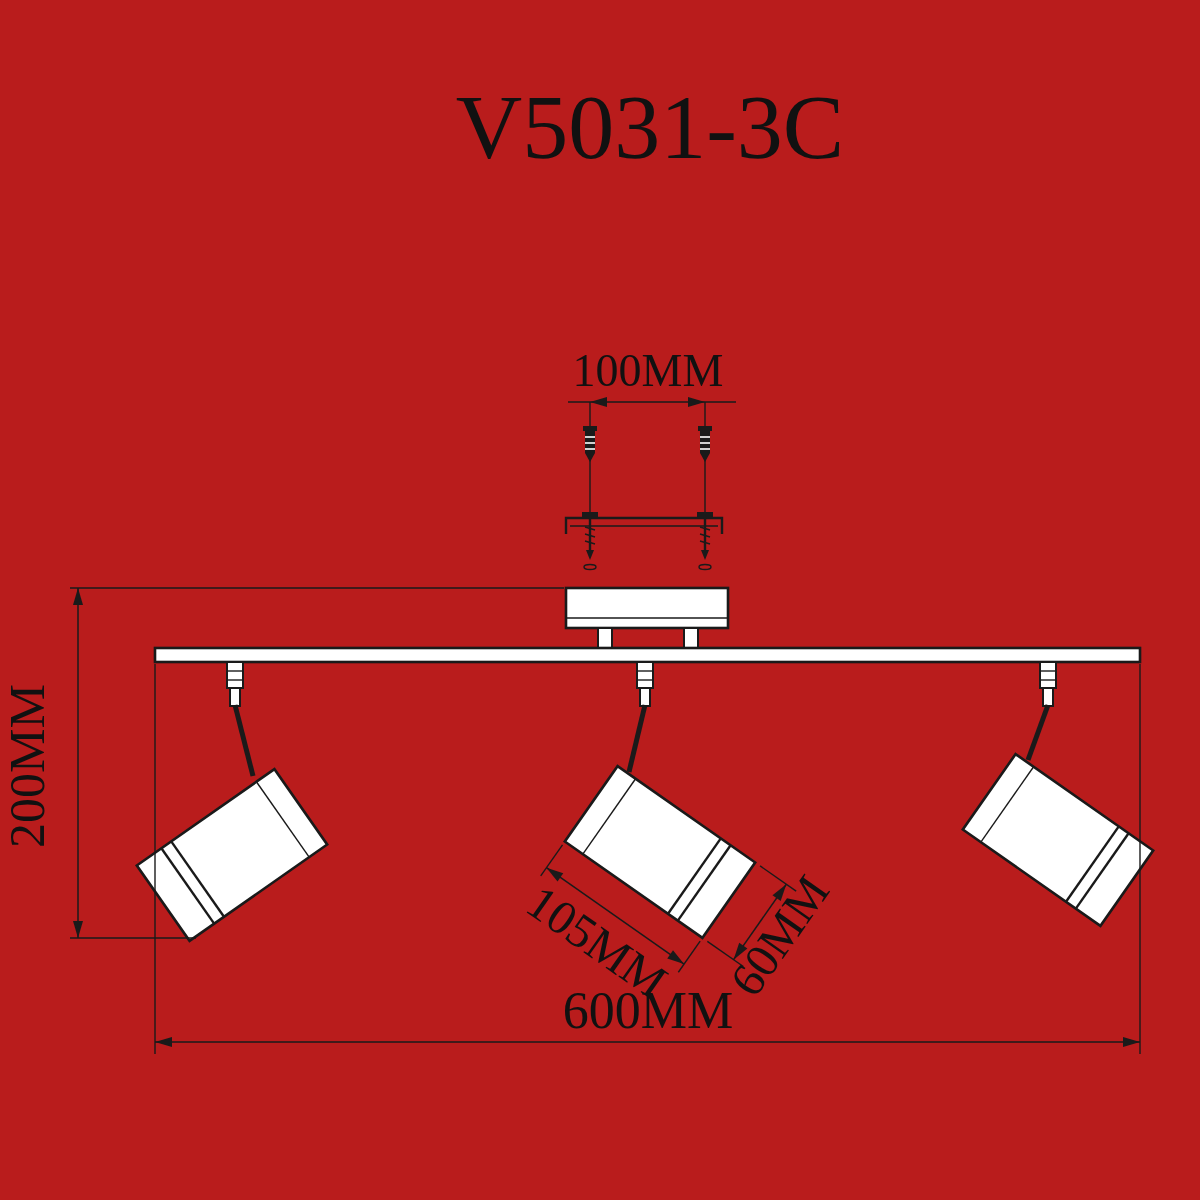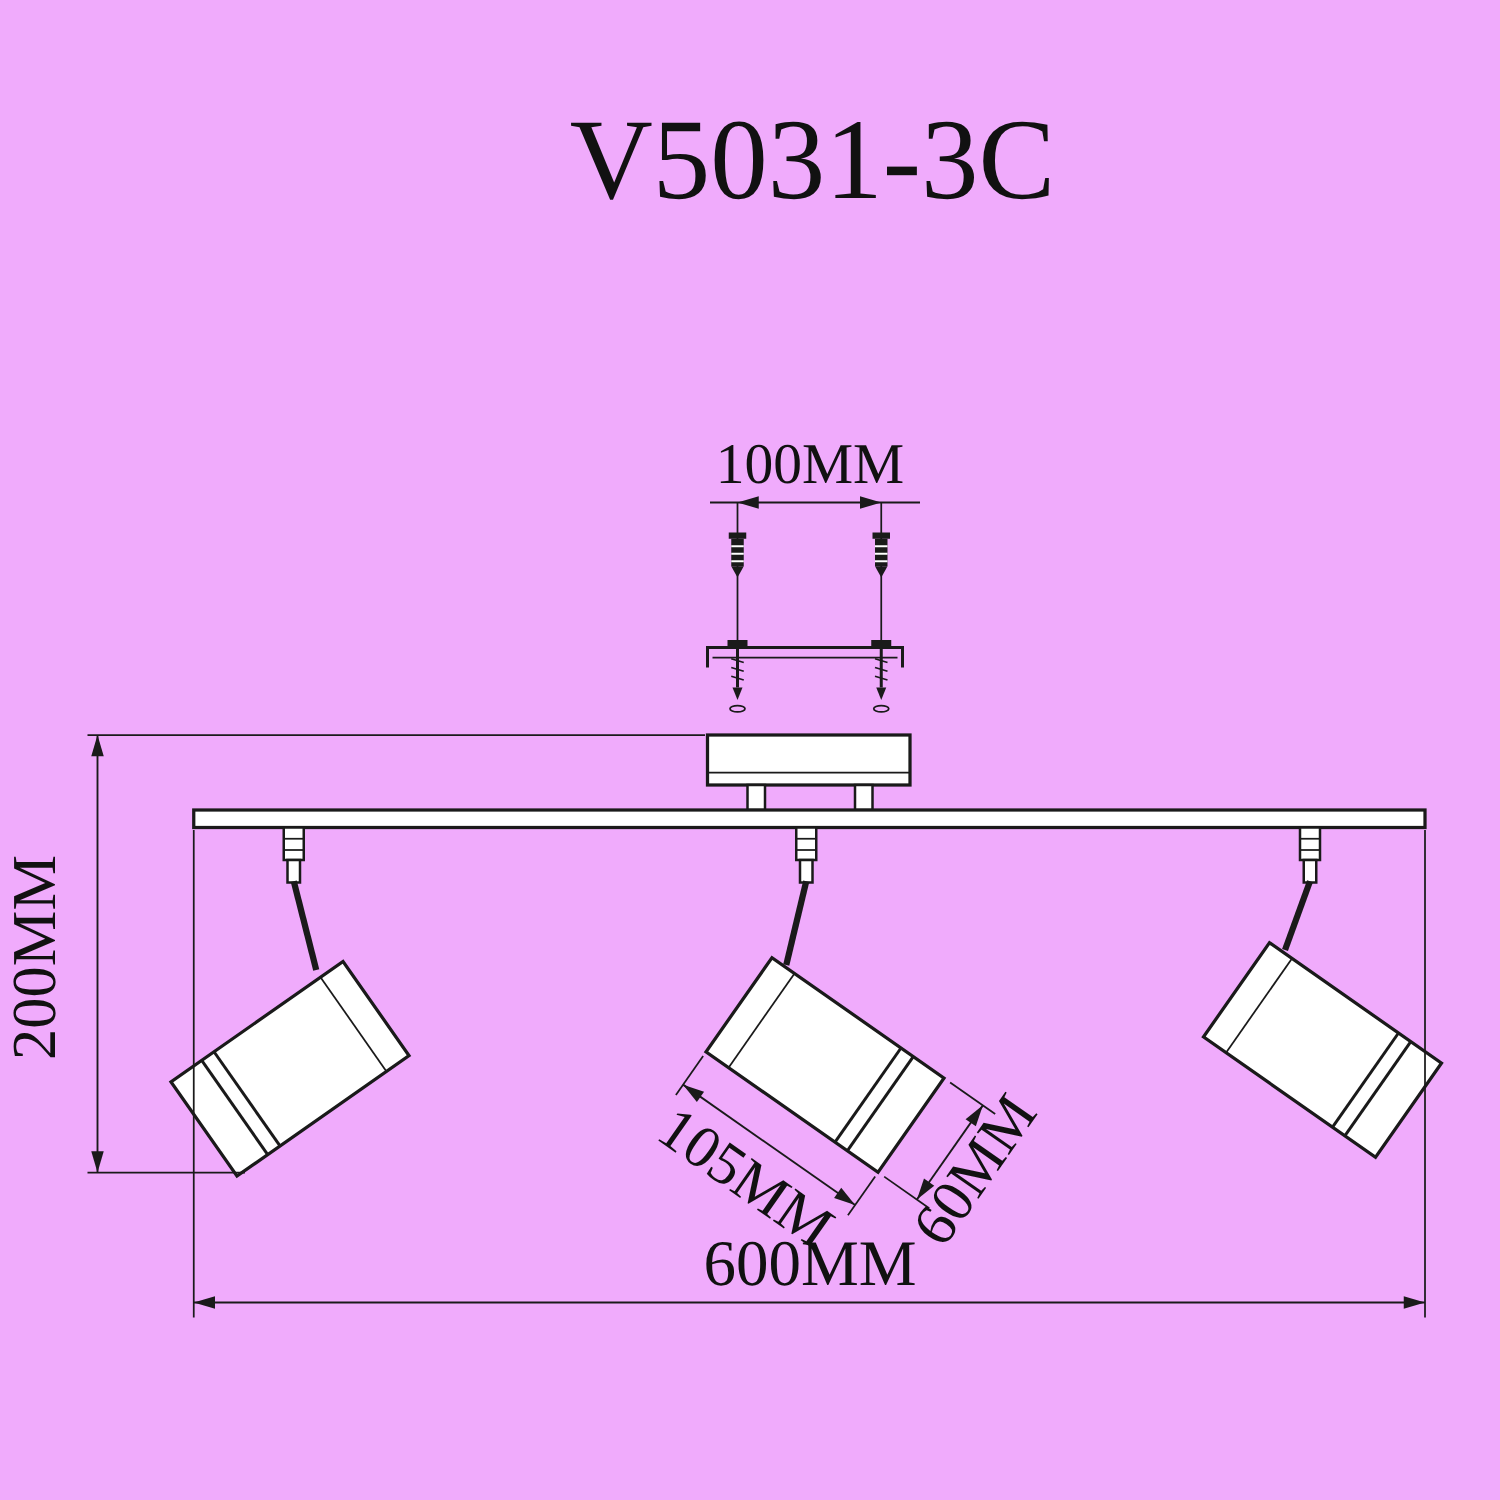--- a/index.html
+++ b/index.html
@@ -1,16 +1,16 @@
 <!DOCTYPE html>
 <html><head>
 <meta charset="utf-8">
 <style>
   html,body{margin:0;padding:0;background:#ffffff;}
-  .sheet{width:1200px;height:1200px;position:relative;background:#f0abfc;overflow:hidden;}
+  .sheet{width:1200px;height:1200px;position:relative;background:#b91c1c;overflow:hidden;}
   svg{display:block;}
   text{font-family:"Liberation Serif", serif; fill:#111111;}
   .part{fill:#ffffff;stroke:#1a1a1a;stroke-width:2.6;}
   .part2{fill:#ffffff;stroke:#1a1a1a;stroke-width:2;}
   .pline{stroke:#1a1a1a;stroke-width:2.4;fill:none;}
   .thin{stroke:#1a1a1a;stroke-width:1.4;fill:none;}
   .dim{stroke:#1a1a1a;stroke-width:1.5;fill:none;}
   .fillb{fill:#1a1a1a;stroke:none;}
   .ribw{stroke:#ffffff;stroke-width:1.6;}
   .link{stroke:#1a1a1a;stroke-width:5;fill:none;}

